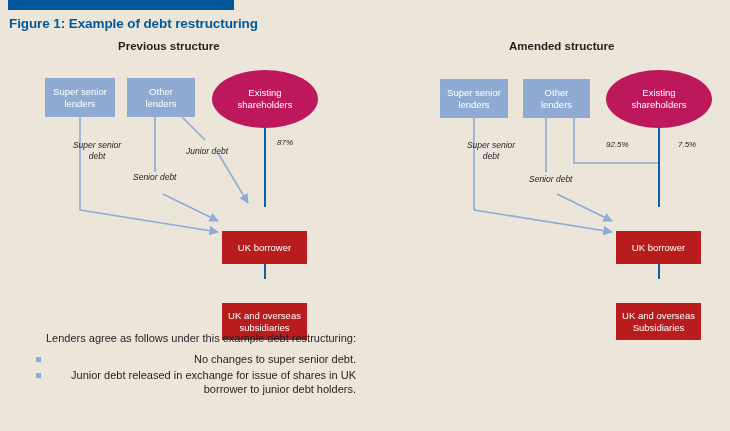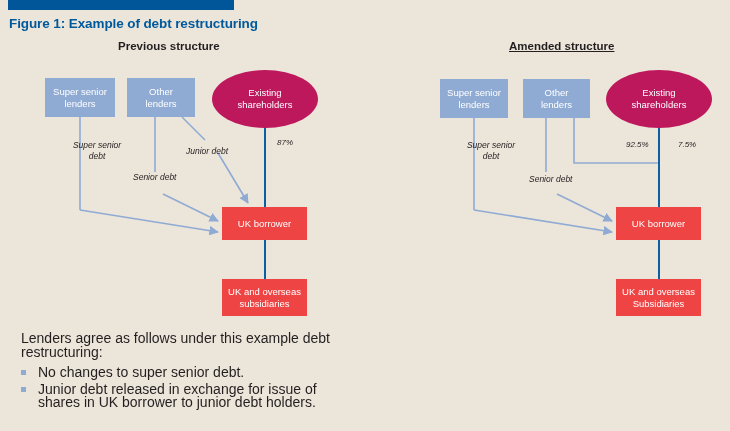--- a/index.html
+++ b/index.html
@@ -41,21 +41,21 @@
   .panel-title {
     position: absolute;
     top: 40px;
     font-size: 11.5px;
     font-weight: bold;
     color: #231f20;
     white-space: nowrap;
     margin-left: 8px;
   }
   #title-left  { left: 110px; }
-  #title-right { left: 501px; text-decoration: underline; }
+  #title-right { left: 501px; }
 
   svg.diagram {
     position: absolute;
     left: 0;
     top: 0;
     width: 730px;
     height: 431px;
     overflow: visible;
   }
 
@@ -65,21 +65,21 @@
     display: flex;
     align-items: center;
     justify-content: center;
     text-align: center;
     color: #ffffff;
     font-size: 9.5px;
     line-height: 12px;
     box-sizing: border-box;
   }
   .node.light { background: #8fabd4; }
-  .node.dark  { background: #ef4444; }
+  .node.dark  { background: #b91c1c; margin-top: 24px; }
   .node.oval  { background: #be185d; border-radius: 50%; }
 
   
   .edge-label {
     position: absolute;
     font-size: 8.5px;
     font-style: italic;
     color: #231f20;
     line-height: 10.5px;
     white-space: pre-line;
@@ -88,26 +88,27 @@
     position: absolute;
     font-size: 8px;
     font-style: italic;
     color: #231f20;
     white-space: nowrap;
   }
 
   
   .notes {
     position: absolute;
-    left: 21px;
+    left: 36px;
     top: 332px;
     width: 320px;
     color: #231f20;
-    font-size: 14px;
+    font-size: 11px;
     line-height: 13.5px;
+    text-align: right;
   }
   .notes .intro { margin: 0 0 7px 0; }
   .notes ul { list-style: none; margin: 0; padding: 0; }
   .notes li {
     position: relative;
     padding-left: 17px;
     margin-bottom: 3px;
   }
   .notes li .bullet {
     position: absolute;
@@ -209,21 +210,21 @@
   <div class="node oval" style="left:606px; top:70px; width:106px; height:58px;">Existing<br>shareholders</div>
 
   <div class="node dark" style="left:616px; top:207px; width:85px; height:33px;">UK borrower</div>
 
   <div class="node dark" style="left:616px; top:279px; width:85px; height:37px;">UK and overseas<br>Subsidiaries</div>
 
   <div class="edge-label" style="left:456px; top:140px; width:70px; text-align:center;">Super senior<br>debt</div>
 
   <div class="edge-label" style="left:529px; top:174px;">Senior debt</div>
 
-  <div class="pct-label" style="left:626px; top:140px;">92.5%</div>
+  <div class="pct-label" style="left:606px; top:140px;">92.5%</div>
 
   <div class="pct-label" style="left:678px; top:140px;">7.5%</div>
 
   <div class="notes">
     <p class="intro">Lenders agree as follows under this example debt restructuring:</p>
     <ul>
       <li>
         <span class="bullet"></span>
         <span>No changes to super senior debt.</span>
       </li>

